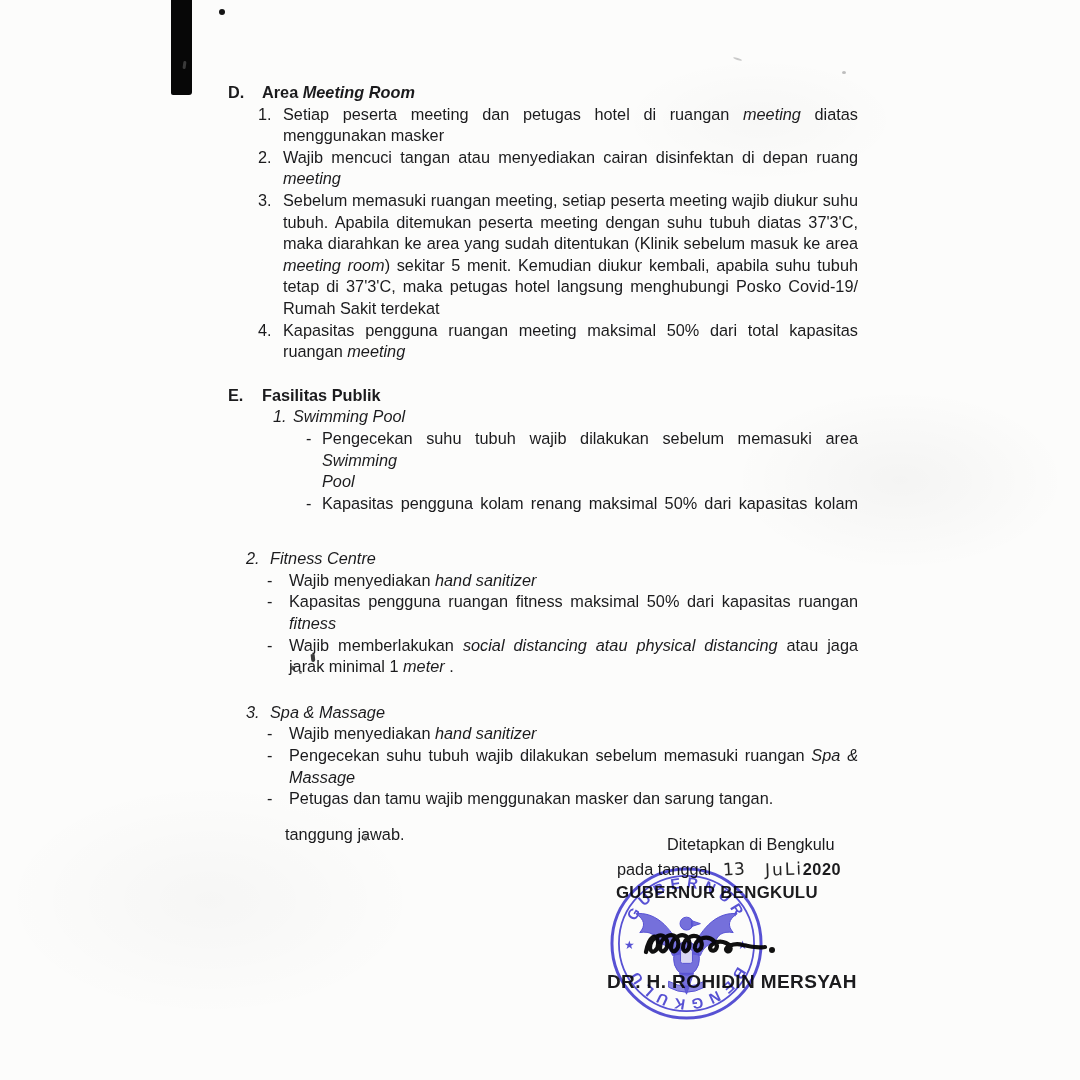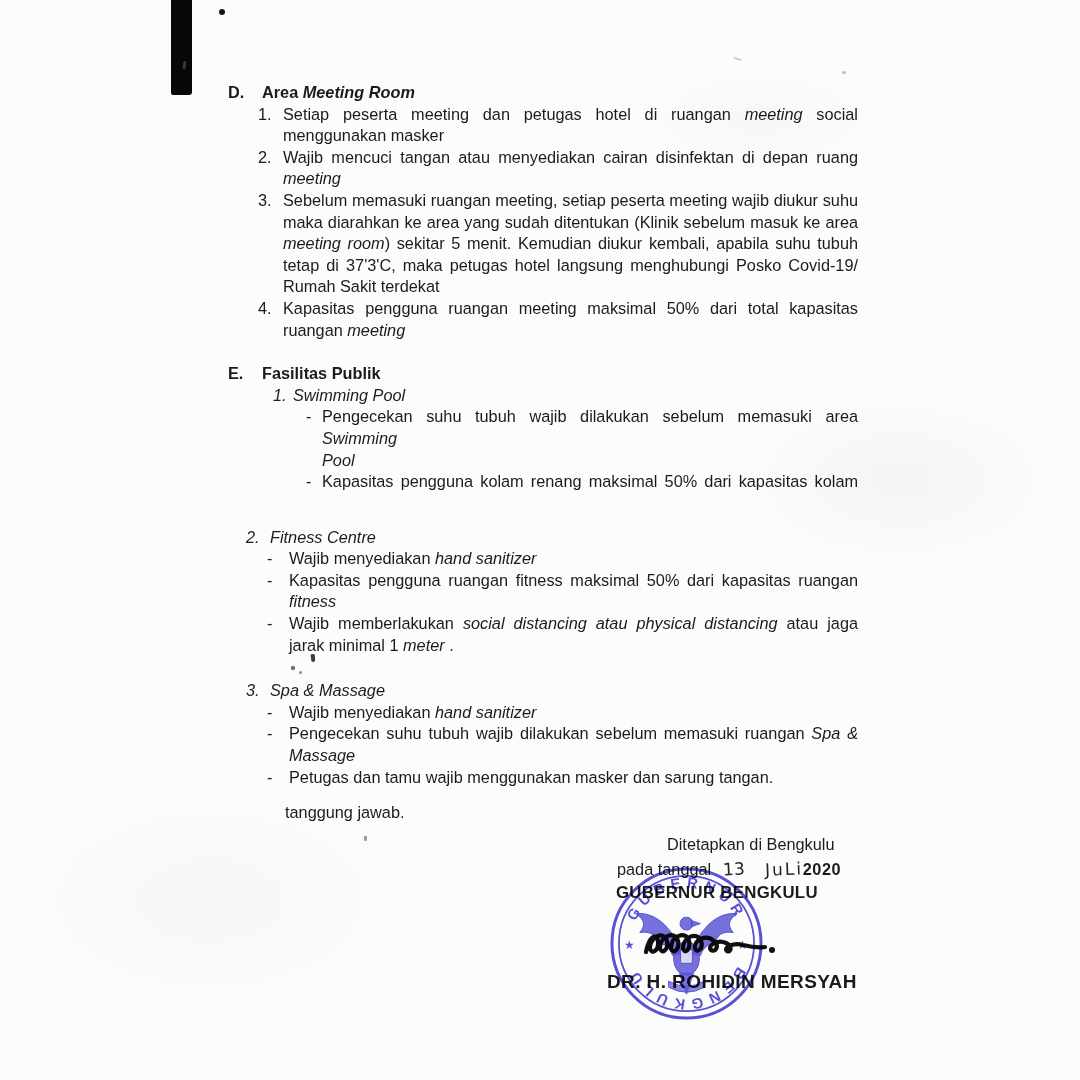--- a/index.html
+++ b/index.html
@@ -86,35 +86,36 @@
   <div class="content">
 
     <div class="sec-head">
       <span class="sec-letter">D.</span>
       <span><span class="bd">Area </span><span class="it bd">Meeting Room</span></span>
     </div>
     <div class="olist">
       <div class="oitem">
         <span class="onum">1.</span>
         <div class="otext">
-            <div class="ln j"><span>Setiap peserta meeting dan petugas hotel di ruangan </span><span class="it">meeting</span><span> social</span></div>
+            <div class="ln j"><span>Setiap peserta meeting dan petugas hotel di ruangan </span><span class="it">meeting</span><span> diatas</span></div>
             <div class="ln"><span>menggunakan masker</span></div>
           </div>
       </div>
       <div class="oitem">
         <span class="onum">2.</span>
         <div class="otext">
             <div class="ln j"><span>Wajib mencuci tangan atau menyediakan cairan disinfektan di depan ruang</span></div>
             <div class="ln"><span class="it">meeting</span></div>
           </div>
       </div>
       <div class="oitem">
         <span class="onum">3.</span>
         <div class="otext">
             <div class="ln j"><span>Sebelum memasuki ruangan meeting, setiap peserta meeting wajib diukur suhu</span></div>
+            <div class="ln j"><span>tubuh. Apabila ditemukan peserta meeting dengan suhu tubuh diatas 37'3'C,</span></div>
             <div class="ln j"><span>maka diarahkan ke area yang sudah ditentukan (Klinik sebelum masuk ke area</span></div>
             <div class="ln j"><span class="it">meeting room</span><span>) sekitar 5 menit. Kemudian diukur kembali, apabila suhu tubuh</span></div>
             <div class="ln j"><span>tetap di 37'3'C, maka petugas hotel langsung menghubungi Posko Covid-19/</span></div>
             <div class="ln"><span>Rumah Sakit terdekat</span></div>
           </div>
       </div>
       <div class="oitem">
         <span class="onum">4.</span>
         <div class="otext">
             <div class="ln j"><span>Kapasitas pengguna ruangan meeting maksimal 50% dari total kapasitas</span></div>

